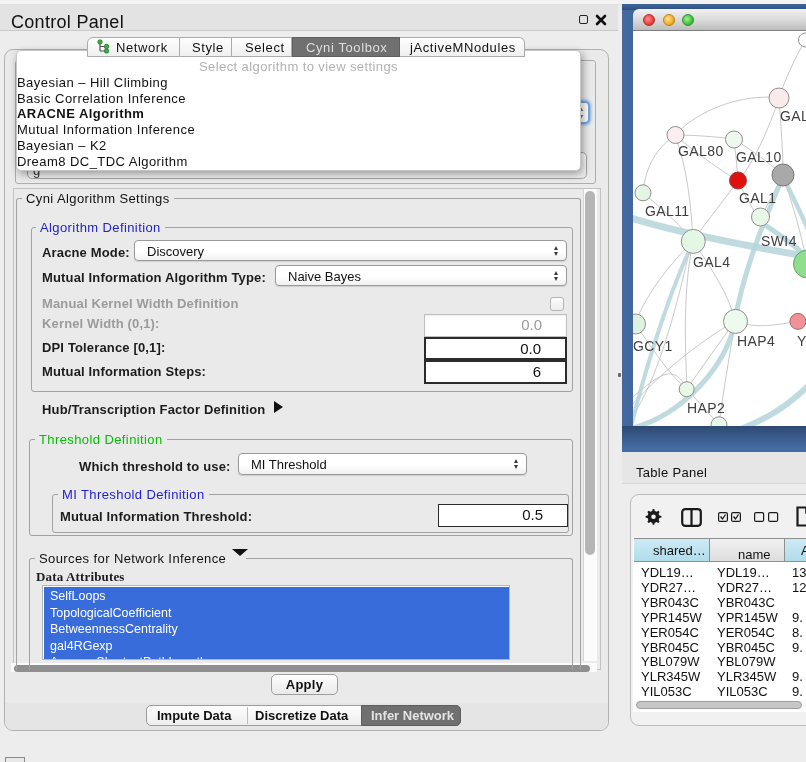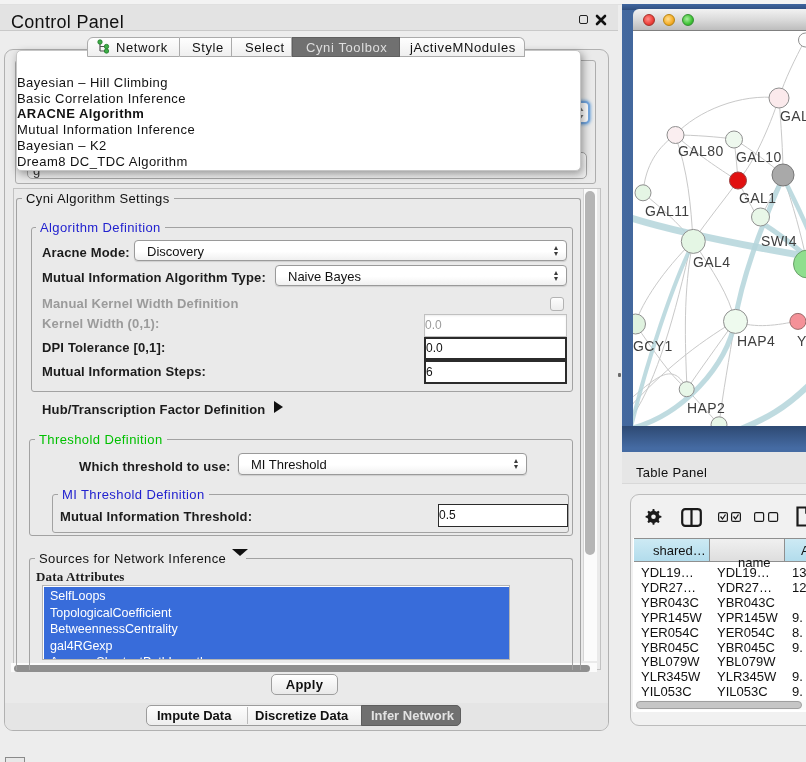--- a/index.html
+++ b/index.html
@@ -8,21 +8,21 @@
 #root { position:absolute; left:0; top:0; width:806px; height:762px; overflow:hidden; }
 .abs { position:absolute; }
 .blab { font-weight:bold; font-size:13px; letter-spacing:0.15px; color:#1c1c1c; white-space:nowrap; }
 .gbox { position:absolute; border:1px solid #a2a2a2; border-radius:3px; }
 .gtitle { position:absolute; top:-8px; left:6px; background:#eaeaea; padding:0 4px; font-size:13px; letter-spacing:0.4px; white-space:nowrap; }
 .combo { position:absolute; background:linear-gradient(#ffffff 55%,#f0f0f0); border:1px solid #9a9a9a; border-radius:4px; box-shadow:0 1px 1px rgba(0,0,0,0.12); font-size:13px; color:#111; }
 .combo .ctext { position:absolute; left:12px; top:50%; transform:translateY(-50%); white-space:nowrap; }
 .arrows { position:absolute; right:7px; top:50%; transform:translateY(-50%); width:5px; height:10px; }
 .arrows:before { content:""; position:absolute; left:0; top:0; border-left:2.5px solid transparent; border-right:2.5px solid transparent; border-bottom:4px solid #3a3a3a; }
 .arrows:after { content:""; position:absolute; left:0; bottom:0; border-left:2.5px solid transparent; border-right:2.5px solid transparent; border-top:4px solid #3a3a3a; }
-.inp { position:absolute; background:#fff; font-size:12px; color:#111; padding-right:16px; line-height:20px; }
+.inp { position:absolute; background:#fff; font-size:15px; color:#111; text-align:right; padding-right:24px; line-height:20px; }
 .t13 { font-size:13px; letter-spacing:0.6px; color:#111; white-space:nowrap; }
 </style>
 </head>
 <body>
 <div id="root">
 
 <div class="abs" style="left:0;top:0;width:618px;height:762px;background:#ededed;"></div>
 <div class="abs" style="left:0;top:0;width:806px;height:5px;background:#f3f3f3;border-bottom:1px solid #e0e0e0;"></div>
 <div class="abs" style="left:0;top:5px;width:618px;height:26px;background:#e3e3e3;border-bottom:1px solid #c9c9c9;">
   <div class="abs" style="left:11px;top:7px;font-size:18px;letter-spacing:0.3px;color:#101010;">Control Panel</div>
@@ -36,20 +36,21 @@
 
 <div class="abs" style="left:22px;top:101px;width:568px;height:23px;background:#fff;border:2px solid #74a7e0;border-radius:5px;box-shadow:0 0 3px 1px rgba(100,160,220,0.8);"></div>
 <svg class="abs" style="left:574px;top:105px;" width="12" height="16" viewBox="0 0 12 16">
       <path d="M6 1 L9.5 6 L2.5 6 Z M6 15 L9.5 10 L2.5 10 Z" fill="#777"></path>
     </svg>
 <div class="abs" style="left:27px;top:152px;width:560px;height:27px;background:linear-gradient(#ffffff,#eeeeee);border:1px solid #a6a6a6;border-radius:5px;"></div>
 <div class="abs" style="left:33px;top:163px;font-size:13px;color:#333;">g</div>
 <div class="abs" style="left:15px;top:60px;width:581px;height:124px;border:1px solid #adadad;border-radius:3px;background:transparent;"></div>
 
 <div class="abs" style="left:16px;top:50px;width:565px;height:121px;background:#fff;border:1px solid #c6c6c6;border-radius:5px;box-shadow:2px 3px 8px rgba(0,0,0,0.38);"></div>
+<div class="abs" style="left:16px;top:59px;width:565px;text-align:center;font-size:13px;letter-spacing:0.4px;color:#b2b2b2;">Select algorithm to view settings</div>
 <div class="abs" style="left:17px;top:75px;font-size:13px;letter-spacing:0.45px;color:#111;line-height:15.7px;">
 Bayesian – Hill Climbing<br>
 Basic Correlation Inference<br>
 <b>ARACNE Algorithm</b><br>
 Mutual Information Inference<br>
 Bayesian – K2<br>
 Dream8 DC_TDC Algorithm
 </div>
 
 <div class="abs" style="left:87px;top:37px;width:93px;height:20px;background:linear-gradient(#fefefe,#efefef);border:1px solid #ababab;border-radius:6px 0 0 0;"></div>
@@ -255,21 +256,21 @@
 <svg class="abs" style="left:796px;top:506px;" width="18" height="21" viewBox="0 0 18 21">
   <path d="M1.5 1.5 L10.5 1.5 L15.5 6.5 L15.5 19.5 L1.5 19.5 Z" fill="none" stroke="#1a1a1a" stroke-width="2.2"></path>
   <path d="M10 1.5 L10 7 L15.5 7" fill="none" stroke="#1a1a1a" stroke-width="1.6"></path>
 </svg>
 
 <div class="abs" style="left:633px;top:538px;width:173px;height:174px;background:#fff;overflow:hidden;">
   <div style="position:absolute;left:1px;top:0;width:76px;height:24px;background:linear-gradient(#cdeaf4,#b2dcec);border:1px solid #8f8f8f;border-left:none;"></div>
   <div style="position:absolute;left:77px;top:0;width:75px;height:24px;background:linear-gradient(#f0f0f0,#dedede);border:1px solid #8f8f8f;border-left:none;"></div>
   <div style="position:absolute;left:152px;top:0;width:60px;height:24px;background:linear-gradient(#cdeaf4,#b2dcec);border:1px solid #8f8f8f;border-left:none;"></div>
   <div style="position:absolute;left:20px;top:5px;font-size:13px;color:#111;">shared…</div>
-  <div style="position:absolute;left:105px;top:17px;font-size:13px;color:#111;">name</div>
+  <div style="position:absolute;left:105px;top:9px;font-size:13px;color:#111;">name</div>
   <div style="position:absolute;left:168px;top:5px;font-size:13px;color:#111;">A</div>
   <div style="position:absolute;left:0;top:28px;font-size:13px;color:#111;line-height:14.9px;">
     <div style="position:absolute;left:8px;top:0;">YDL19…<br>YDR27…<br>YBR043C<br>YPR145W<br>YER054C<br>YBR045C<br>YBL079W<br>YLR345W<br>YIL053C</div>
     <div style="position:absolute;left:84px;top:0;">YDL19…<br>YDR27…<br>YBR043C<br>YPR145W<br>YER054C<br>YBR045C<br>YBL079W<br>YLR345W<br>YIL053C</div>
     <div style="position:absolute;left:159px;top:0;">13<br>12<br><br>9.<br>8.<br>9.<br><br>9.<br>9.</div>
   </div>
   <div style="position:absolute;left:1px;top:162px;width:172px;height:10px;background:#fafafa;"></div>
   <div style="position:absolute;left:3px;top:163px;width:166px;height:8px;background:#c6c6c6;border:1px solid #9f9f9f;border-radius:4px;"></div>
 </div>
 

